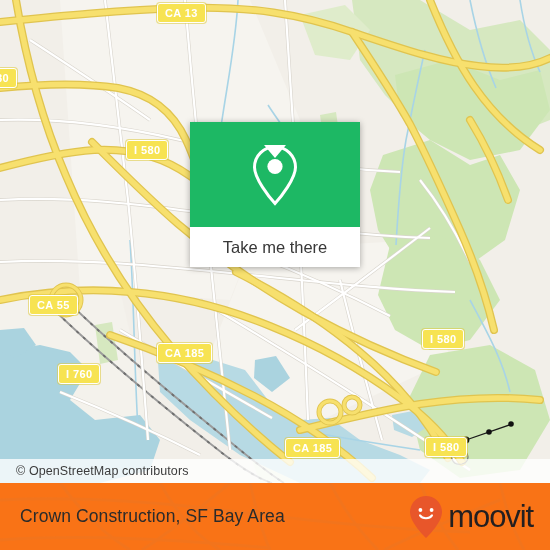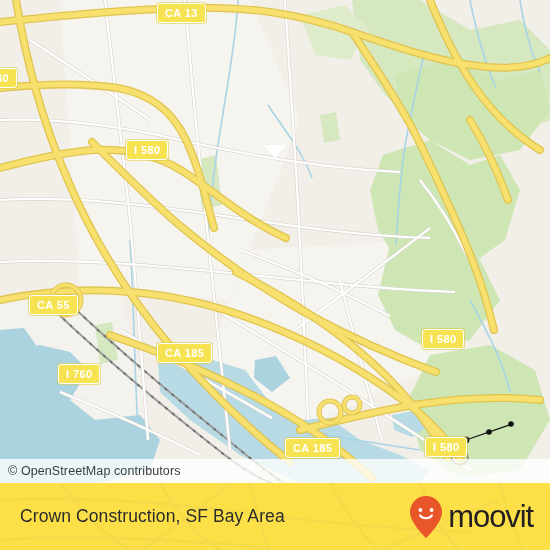--- a/index.html
+++ b/index.html
@@ -40,21 +40,21 @@
   #attribution {
     position: absolute;
     left: 0;
     bottom: 0;
     width: 100%;
     height: 24px;
     line-height: 24px;
     background: rgba(255,255,255,0.78);
     color: #3c3c3c;
     font-size: 12.5px;
-    padding-left: 8px;
+    padding-left: 16px;
     box-sizing: border-box;
     white-space: nowrap;
     letter-spacing: 0.1px;
   }
 
   
   #callout {
     position: absolute;
     left: 190px;
     top: 122px;
@@ -92,21 +92,21 @@
     z-index: 41;
   }
 
   
   #footer {
     position: absolute;
     left: 0;
     top: 483px;
     width: 550px;
     height: 67px;
-    background: #fde047;
+    background: #f97316;
     overflow: hidden;
   }
   #footer-watermark {
     position: absolute;
     left: 0; top: -483px;
     width: 550px;
     height: 550px;
     opacity: 0.055;
     pointer-events: none;
   }
@@ -291,20 +291,31 @@
         <div style="position: absolute; left: 126px; top: 140px; background: rgb(247, 227, 82); color: rgb(255, 255, 255); border: 1.5px solid rgb(255, 255, 255); border-radius: 3px; font: bold 11px &quot;Liberation Sans&quot;, sans-serif; padding: 3px 7px; white-space: nowrap; letter-spacing: 0.4px; box-shadow: rgba(220, 200, 60, 0.55) 0px 0px 0px 1px; z-index: 20;">I 580</div>
         <div style="position: absolute; left: 29px; top: 295px; background: rgb(247, 227, 82); color: rgb(255, 255, 255); border: 1.5px solid rgb(255, 255, 255); border-radius: 3px; font: bold 11px &quot;Liberation Sans&quot;, sans-serif; padding: 3px 7px; white-space: nowrap; letter-spacing: 0.4px; box-shadow: rgba(220, 200, 60, 0.55) 0px 0px 0px 1px; z-index: 20;">CA 55</div>
         <div style="position: absolute; left: 422px; top: 329px; background: rgb(247, 227, 82); color: rgb(255, 255, 255); border: 1.5px solid rgb(255, 255, 255); border-radius: 3px; font: bold 11px &quot;Liberation Sans&quot;, sans-serif; padding: 3px 7px; white-space: nowrap; letter-spacing: 0.4px; box-shadow: rgba(220, 200, 60, 0.55) 0px 0px 0px 1px; z-index: 20;">I 580</div>
         <div style="position: absolute; left: 157px; top: 343px; background: rgb(247, 227, 82); color: rgb(255, 255, 255); border: 1.5px solid rgb(255, 255, 255); border-radius: 3px; font: bold 11px &quot;Liberation Sans&quot;, sans-serif; padding: 3px 7px; white-space: nowrap; letter-spacing: 0.4px; box-shadow: rgba(220, 200, 60, 0.55) 0px 0px 0px 1px; z-index: 20;">CA 185</div>
         <div style="position: absolute; left: 58px; top: 364px; background: rgb(247, 227, 82); color: rgb(255, 255, 255); border: 1.5px solid rgb(255, 255, 255); border-radius: 3px; font: bold 11px &quot;Liberation Sans&quot;, sans-serif; padding: 3px 7px; white-space: nowrap; letter-spacing: 0.4px; box-shadow: rgba(220, 200, 60, 0.55) 0px 0px 0px 1px; z-index: 20;">I 760</div>
         <div style="position: absolute; left: 285px; top: 438px; background: rgb(247, 227, 82); color: rgb(255, 255, 255); border: 1.5px solid rgb(255, 255, 255); border-radius: 3px; font: bold 11px &quot;Liberation Sans&quot;, sans-serif; padding: 3px 7px; white-space: nowrap; letter-spacing: 0.4px; box-shadow: rgba(220, 200, 60, 0.55) 0px 0px 0px 1px; z-index: 20;">CA 185</div>
         <div style="position: absolute; left: 425px; top: 437px; background: rgb(247, 227, 82); color: rgb(255, 255, 255); border: 1.5px solid rgb(255, 255, 255); border-radius: 3px; font: bold 11px &quot;Liberation Sans&quot;, sans-serif; padding: 3px 7px; white-space: nowrap; letter-spacing: 0.4px; box-shadow: rgba(220, 200, 60, 0.55) 0px 0px 0px 1px; z-index: 20;">I 580</div>
       </div>
 
     <div id="callout-tail"></div>
+    <div id="callout">
+      <div id="callout-head">
+        <svg width="54" height="64" viewBox="0 0 54 64">
+          <path d="M27 4 C15.5 4 6.5 13 6.5 24.3 C6.5 35.5 21 54 27 60.5 C33 54 47.5 35.5 47.5 24.3 C47.5 13 38.5 4 27 4 Z" fill="none" stroke="#ffffff" stroke-width="3"></path>
+          <circle cx="27" cy="23.5" r="7.6" fill="#ffffff"></circle>
+        </svg>
+      </div>
+      <div id="callout-btn">
+        <span>Take me there</span>
+      </div>
+    </div>
 
     <div id="attribution">© OpenStreetMap contributors</div>
   </div>
 
   <div id="footer">
     <svg id="footer-watermark" viewBox="0 0 550 550" preserveAspectRatio="none">
       <g stroke="#8a8a8a" fill="none" stroke-width="3">
         <path d="M0,500 C80,496 160,502 240,512 C320,522 400,530 470,532"></path>
         <path d="M0,540 C90,534 180,540 270,548"></path>
         <path d="M60,483 C80,510 104,534 130,550"></path>

